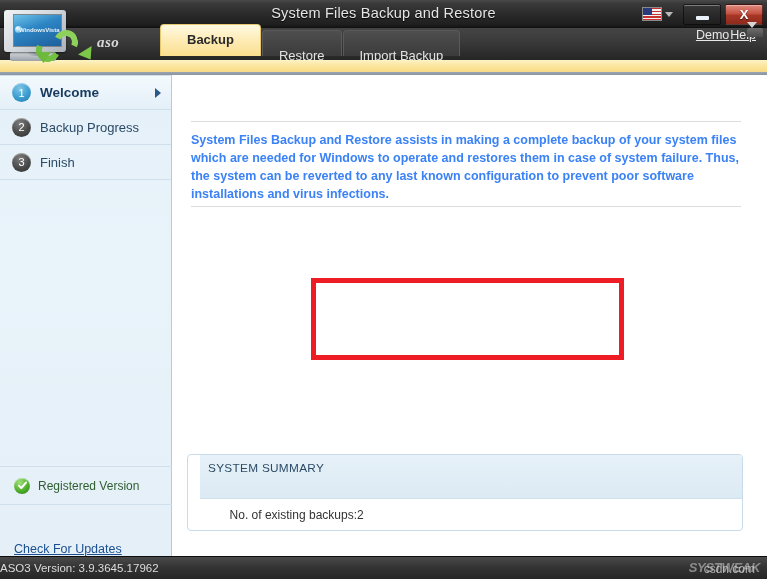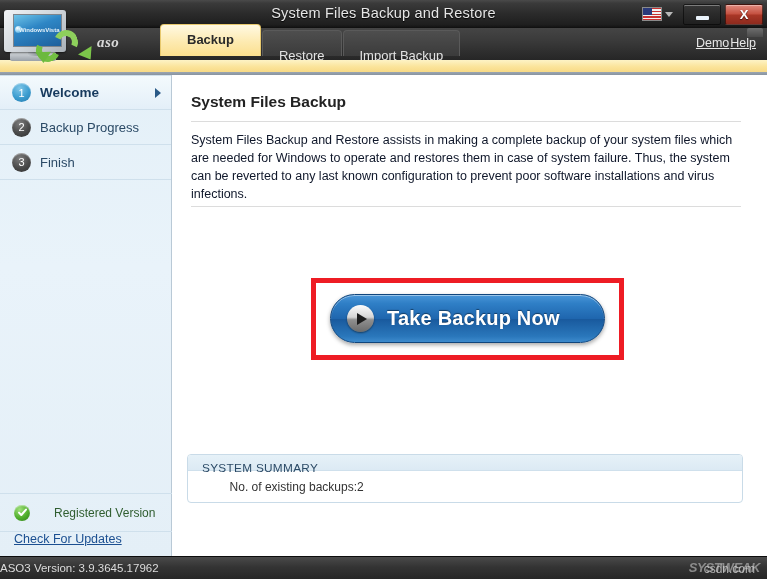--- a/index.html
+++ b/index.html
@@ -78,21 +78,21 @@
     margin-right: 1px;
   }
   .tab.inactive { background: linear-gradient(to bottom, #4e4e4e 0%, #3b3b3b 100%); border:1px solid #5a5a5a; border-bottom:none; }
   .tab.active {
     height: 32px; line-height: 30px;
     background: linear-gradient(to bottom, #fff9e2 0%, #fdeab0 55%, #fbdf8e 100%);
     color: #2a2a2a; font-weight: bold;
     border: 1px solid #e7c86d; border-bottom: none;
     padding: 0 26px;
   }
-  .topright { position: absolute; right: 10px; top: 8px; display: flex; align-items: flex-start; gap: 1px; }
+  .topright { position: absolute; right: 10px; top: 0; display: flex; align-items: flex-start; gap: 1px; }
   .toplink { font-size: 12.5px; color: #e8e8e8; }
   .toplink u { text-decoration: underline; }
   .help-caret {
     width: 0; height: 0; border-left: 5px solid transparent; border-right: 5px solid transparent;
     border-top: 6px solid #d5d5d5; margin-left: -10px; margin-top: -6px;
   }
   .help-tab {
     position: absolute; right: 4px; top: 0; width: 16px; height: 9px;
     background: linear-gradient(to bottom, #6e6e6e, #4a4a4a); border-radius: 2px 2px 0 0;
   }
@@ -179,33 +179,33 @@
     height: 38px; display: flex; align-items: center; padding-left: 14px;
     border-top: 1px solid #cfe0ec;
   }
   .check-icon {
     width: 16px; height: 16px; border-radius: 50%;
     background: radial-gradient(circle at 36% 28%, #9fe07a 0%, #4fae2c 55%, #2f7d18 100%);
     display: flex; align-items: center; justify-content: center;
     box-shadow: inset 0 1px 1px rgba(255,255,255,.5);
   }
   .check-icon svg { display: block; }
-  .reg-text { margin-left: 24px; font-size: 12px; color: #2f5d2f; }
-  .upd-row { height: 25px; display: flex; align-items: flex-start; padding-left: 14px; border-top: 1px solid #cfe0ec; }
+  .reg-text { margin-left: 8px; font-size: 12px; color: #2f5d2f; }
+  .upd-row { height: 52px; display: flex; align-items: flex-end; padding-left: 14px; border-top: 1px solid #cfe0ec; }
   .upd-link { font-size: 12.5px; color: #1b4f91; text-decoration: underline; }
 
   
   .content { position: absolute; left: 173px; top: 75px; width: 594px; height: 481px; background: #fff; }
   .page-title { position: absolute; left: 18px; top: 18px; font-size: 15.5px; font-weight: bold; color: #222; }
   .rule { position: absolute; left: 18px; width: 550px; height: 1px; background: #dcdcdc; }
   .rule.r1 { top: 46px; }
   .rule.r2 { top: 131px; }
   .desc {
     position: absolute; left: 18px; top: 56px; width: 550px;
-    font-size: 12.5px; color: #0f172a; line-height: 18px;
+    font-size: 12.5px; color: #3b82f6; line-height: 18px; font-weight: bold;
   }
 
   
   .redbox {
     position: absolute; left: 138px; top: 203px; width: 313px; height: 82px;
     border: 5px solid #ee1c24;
   }
   .takebackup {
     position: absolute; left: 157px; top: 219px; width: 275px; height: 49px;
     border-radius: 25px;
@@ -230,24 +230,25 @@
     text-shadow: 0 -1px 1px rgba(0,0,0,.45);
     letter-spacing: 0.2px;
   }
 
   
   .summary {
     position: absolute; left: 14px; top: 379px; width: 556px;
     border: 1px solid #c9dbe8; border-radius: 4px; background: #fff; overflow: hidden;
   }
   .summary-head {
-    height: 16px; line-height: 26px; padding-left: 14px;
+    height: 44px; line-height: 26px; padding-left: 8px;
     background: linear-gradient(to bottom, #e6f1f8, #dceaf4);
     font-size: 11.8px; color: #2b4a66; letter-spacing: 0.3px;
     border-bottom: 1px solid #cfe0ec;
+    margin-left: 12px;
   }
   .summary-row { height: 31px; display: flex; align-items: center; padding-left: 14px; border-bottom: 1px solid #eef3f7; }
   .summary-row:last-child { border-bottom: none; text-align: right; }
   .sum-key { font-size: 12px; color: #333; width: 155px; }
   .sum-val { font-size: 12px; color: #333; }
 
   
   .statusbar {
     position: absolute; left: 0; bottom: 0; width: 767px; height: 23px;
     background: linear-gradient(to bottom, #4a4a4a 0%, #343434 45%, #262626 100%);
@@ -340,32 +341,25 @@
         </div>
         <div class="reg-text">Registered Version</div>
       </div>
       <div class="upd-row">
         <div class="upd-link">Check For Updates</div>
       </div>
     </div>
   </div>
 
   <div class="content">
-    <div class="page-title">System Files Backup</div>
     <div class="rule r1"></div>
     <div class="desc">System Files Backup and Restore assists in making a complete backup of your system files which are needed for Windows to operate and restores them in case of system failure. Thus, the system can be reverted to any last known configuration to prevent poor software installations and virus infections.</div>
     <div class="rule r2"></div>
 
     <div class="redbox"></div>
-    <div class="takebackup">
-      <div class="play-orb">
-          <i></i>
-        </div>
-      <div class="takebackup-label">Take Backup Now</div>
-    </div>
 
     <div class="summary">
       <div class="summary-head">SYSTEM SUMMARY</div>
       <div class="summary-row">
         <div class="sum-key">No. of existing backups:</div>
         <div class="sum-val">2</div>
       </div>
     </div>
   </div>
 

